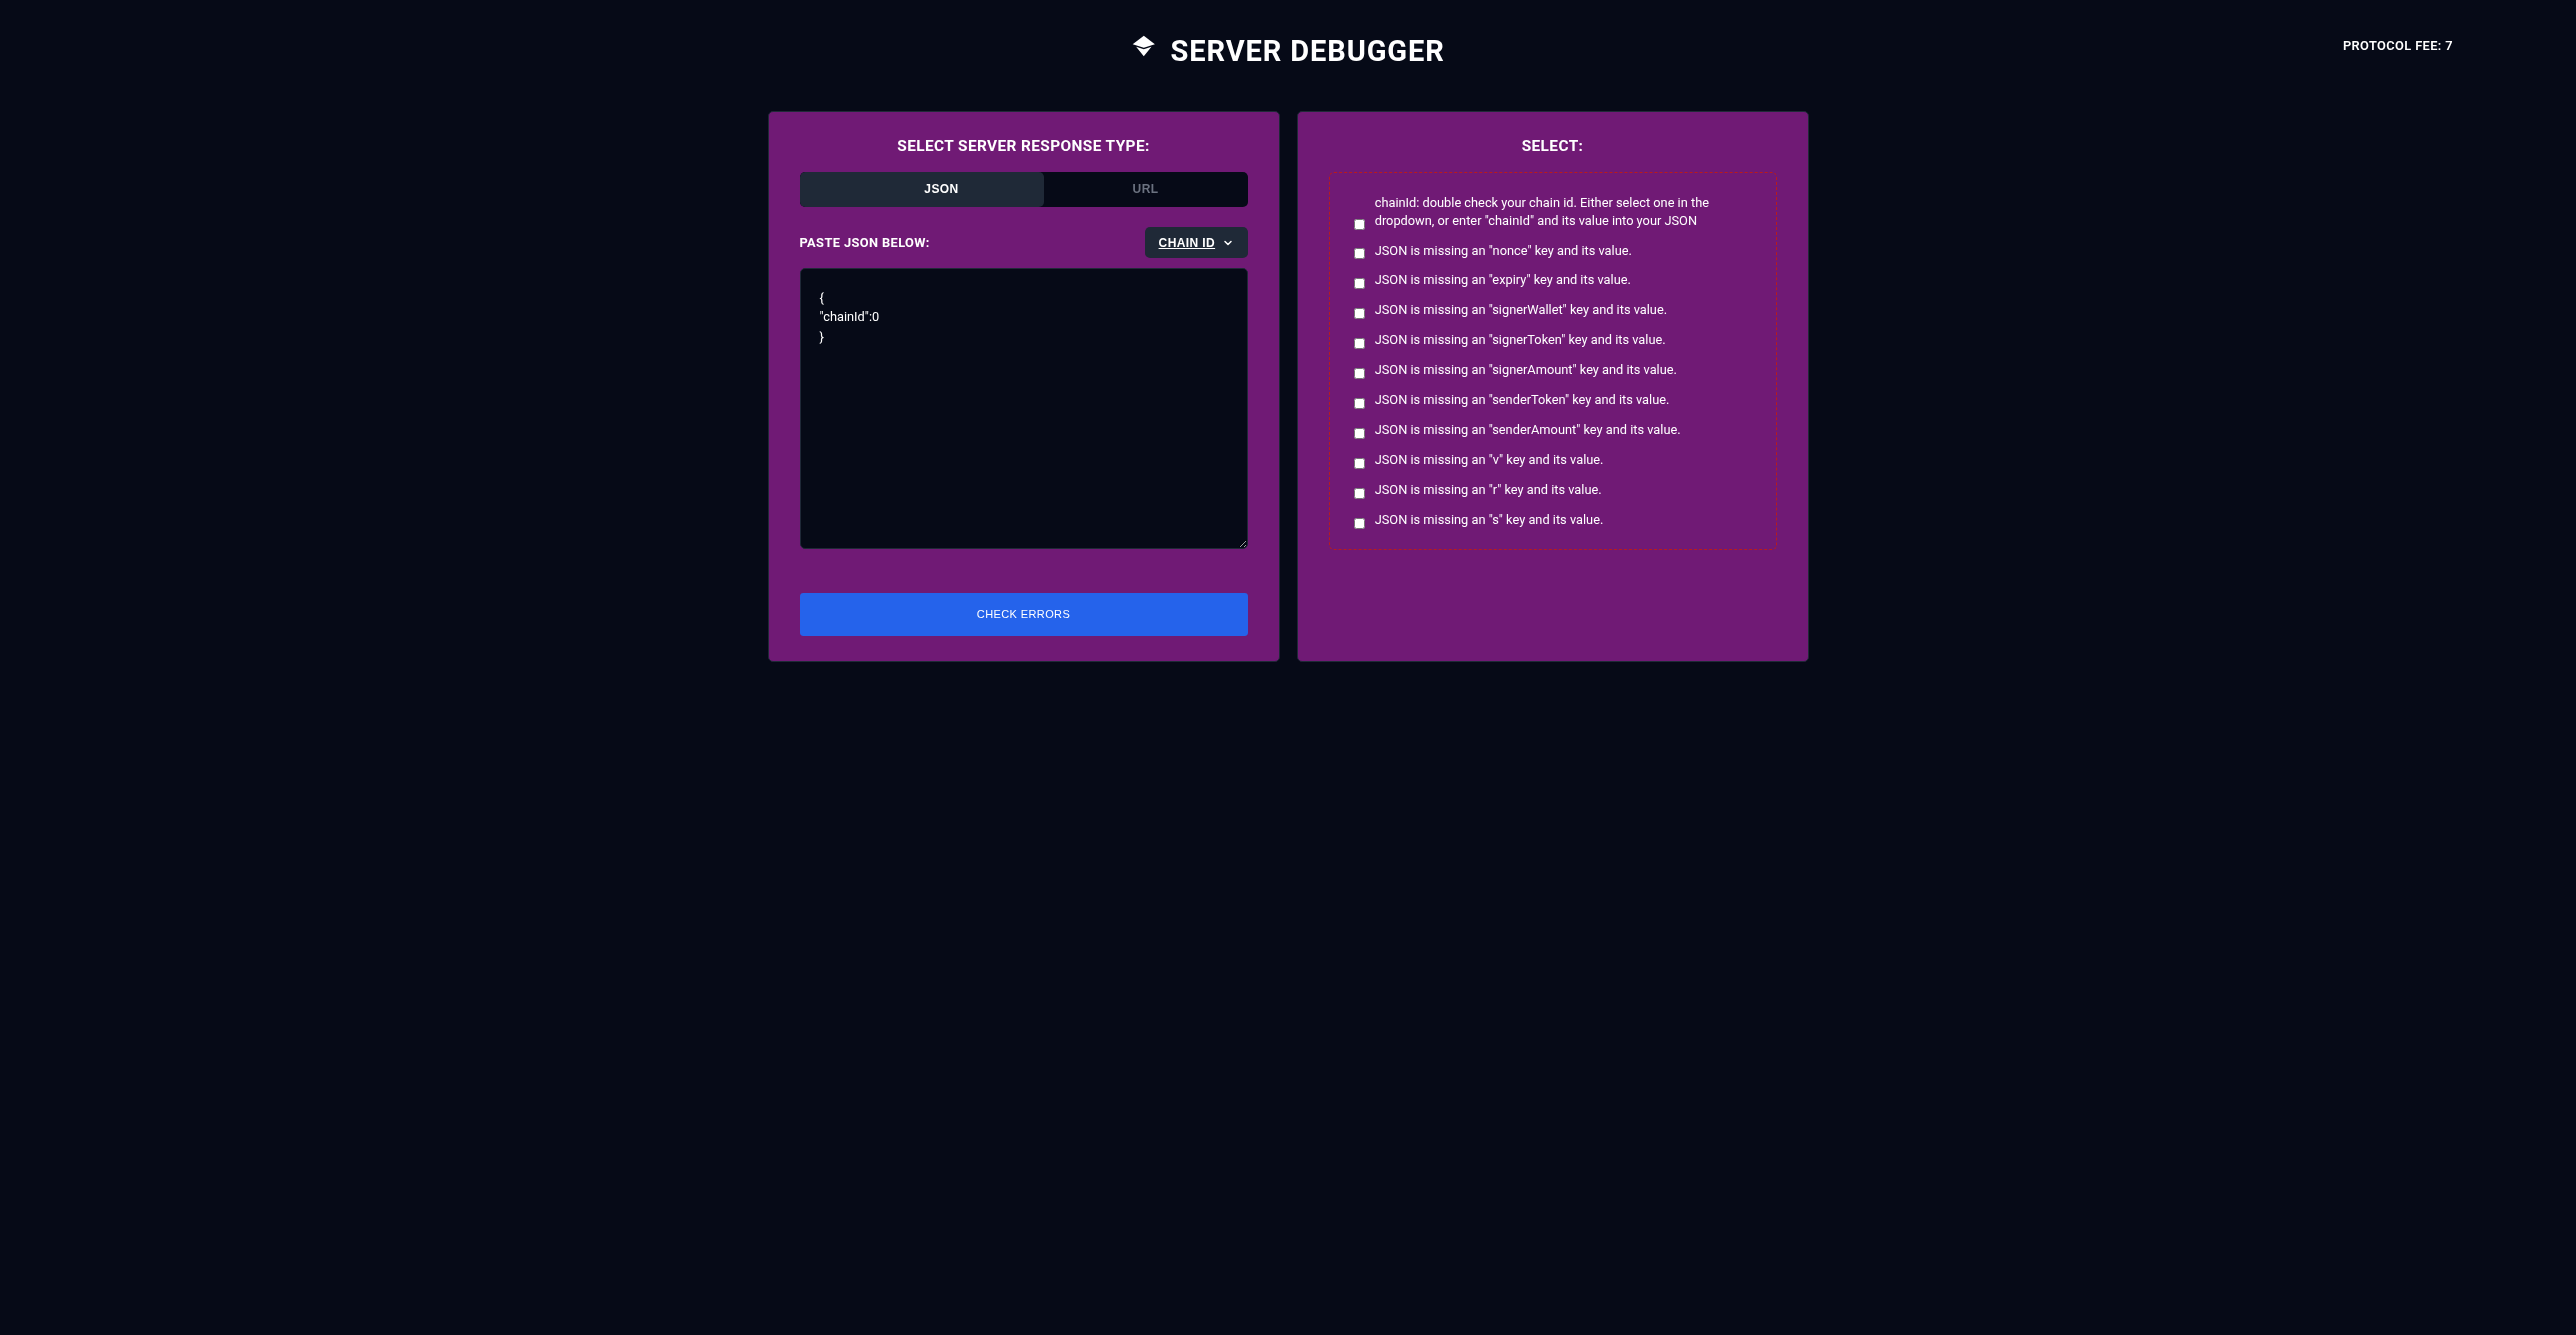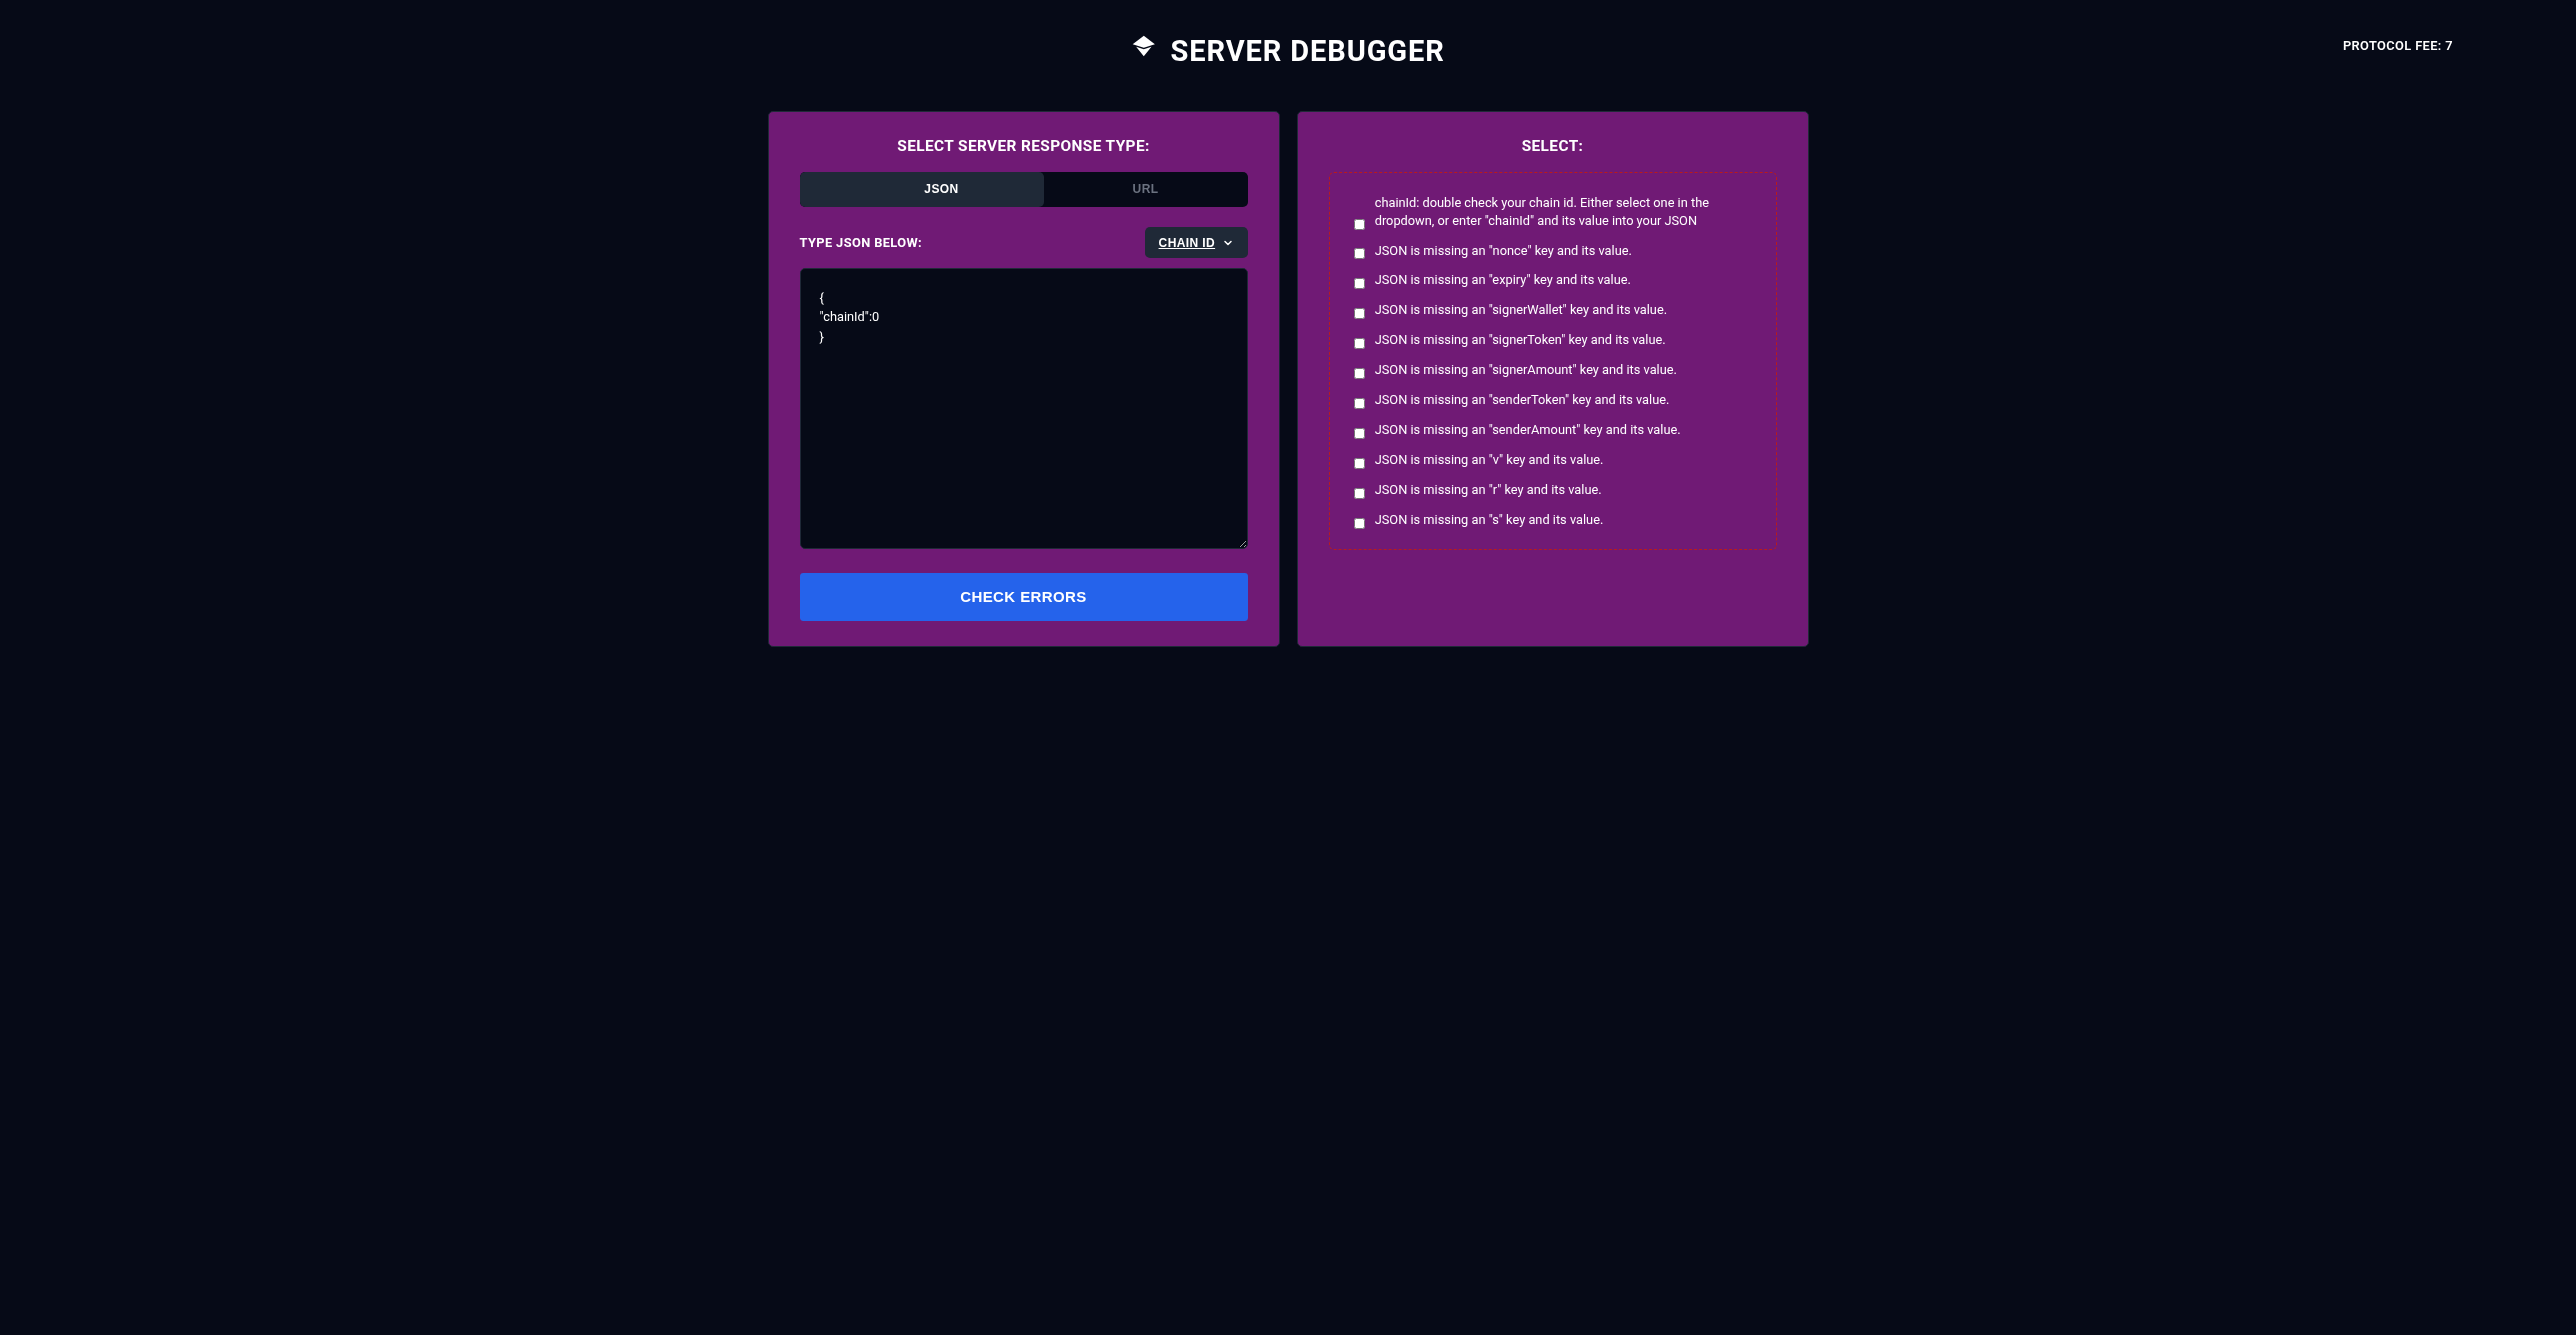--- a/index.html
+++ b/index.html
@@ -135,24 +135,25 @@
       margin-bottom: 20.5px;
       line-height: 1.5;
     }
     .check-button {
       width: 100%;
       padding: 15.4px 0;
       background-color: #2563eb;
       border: none;
       border-radius: 3.4px;
       color: #ffffff;
-      font-size: 15px;
-      font-weight: 700;
-      cursor: pointer;
-      letter-spacing: 0.4px;
+      font-size: 11px;
+      font-weight: 400;
+      cursor: pointer;
+      letter-spacing: 0.4px;
+      margin-top: 20px;
     }
     .errors-box {
       border: 0.9px dashed #b91c1c;
       border-radius: 5.1px;
       padding: 20.5px 24px;
     }
     .error-item {
       display: flex;
       align-items: flex-end;
       gap: 10.2px;
@@ -191,21 +192,21 @@
 </div>
 
 <div class="main-container">
   <div class="panel">
     <h2 class="panel-title">SELECT SERVER RESPONSE TYPE:</h2>
     <div class="toggle-group">
       <button class="toggle-btn active">JSON</button>
       <button class="toggle-btn">URL</button>
     </div>
     <div class="input-header">
-      <span class="input-label">TYPE JSON BELOW:</span>
+      <span class="input-label">PASTE JSON BELOW:</span>
       <button class="chain-dropdown">
         <span>CHAIN ID</span>
         <span class="chevron-icon">
           <svg viewBox="0 0 16 16" width="12" height="12">
             <path d="M4 6 L8 10 L12 6" stroke="#ffffff" stroke-width="2" fill="none" stroke-linecap="round" stroke-linejoin="round"></path>
           </svg>
         </span>
       </button>
     </div>
     <textarea class="json-textarea" style="">{

